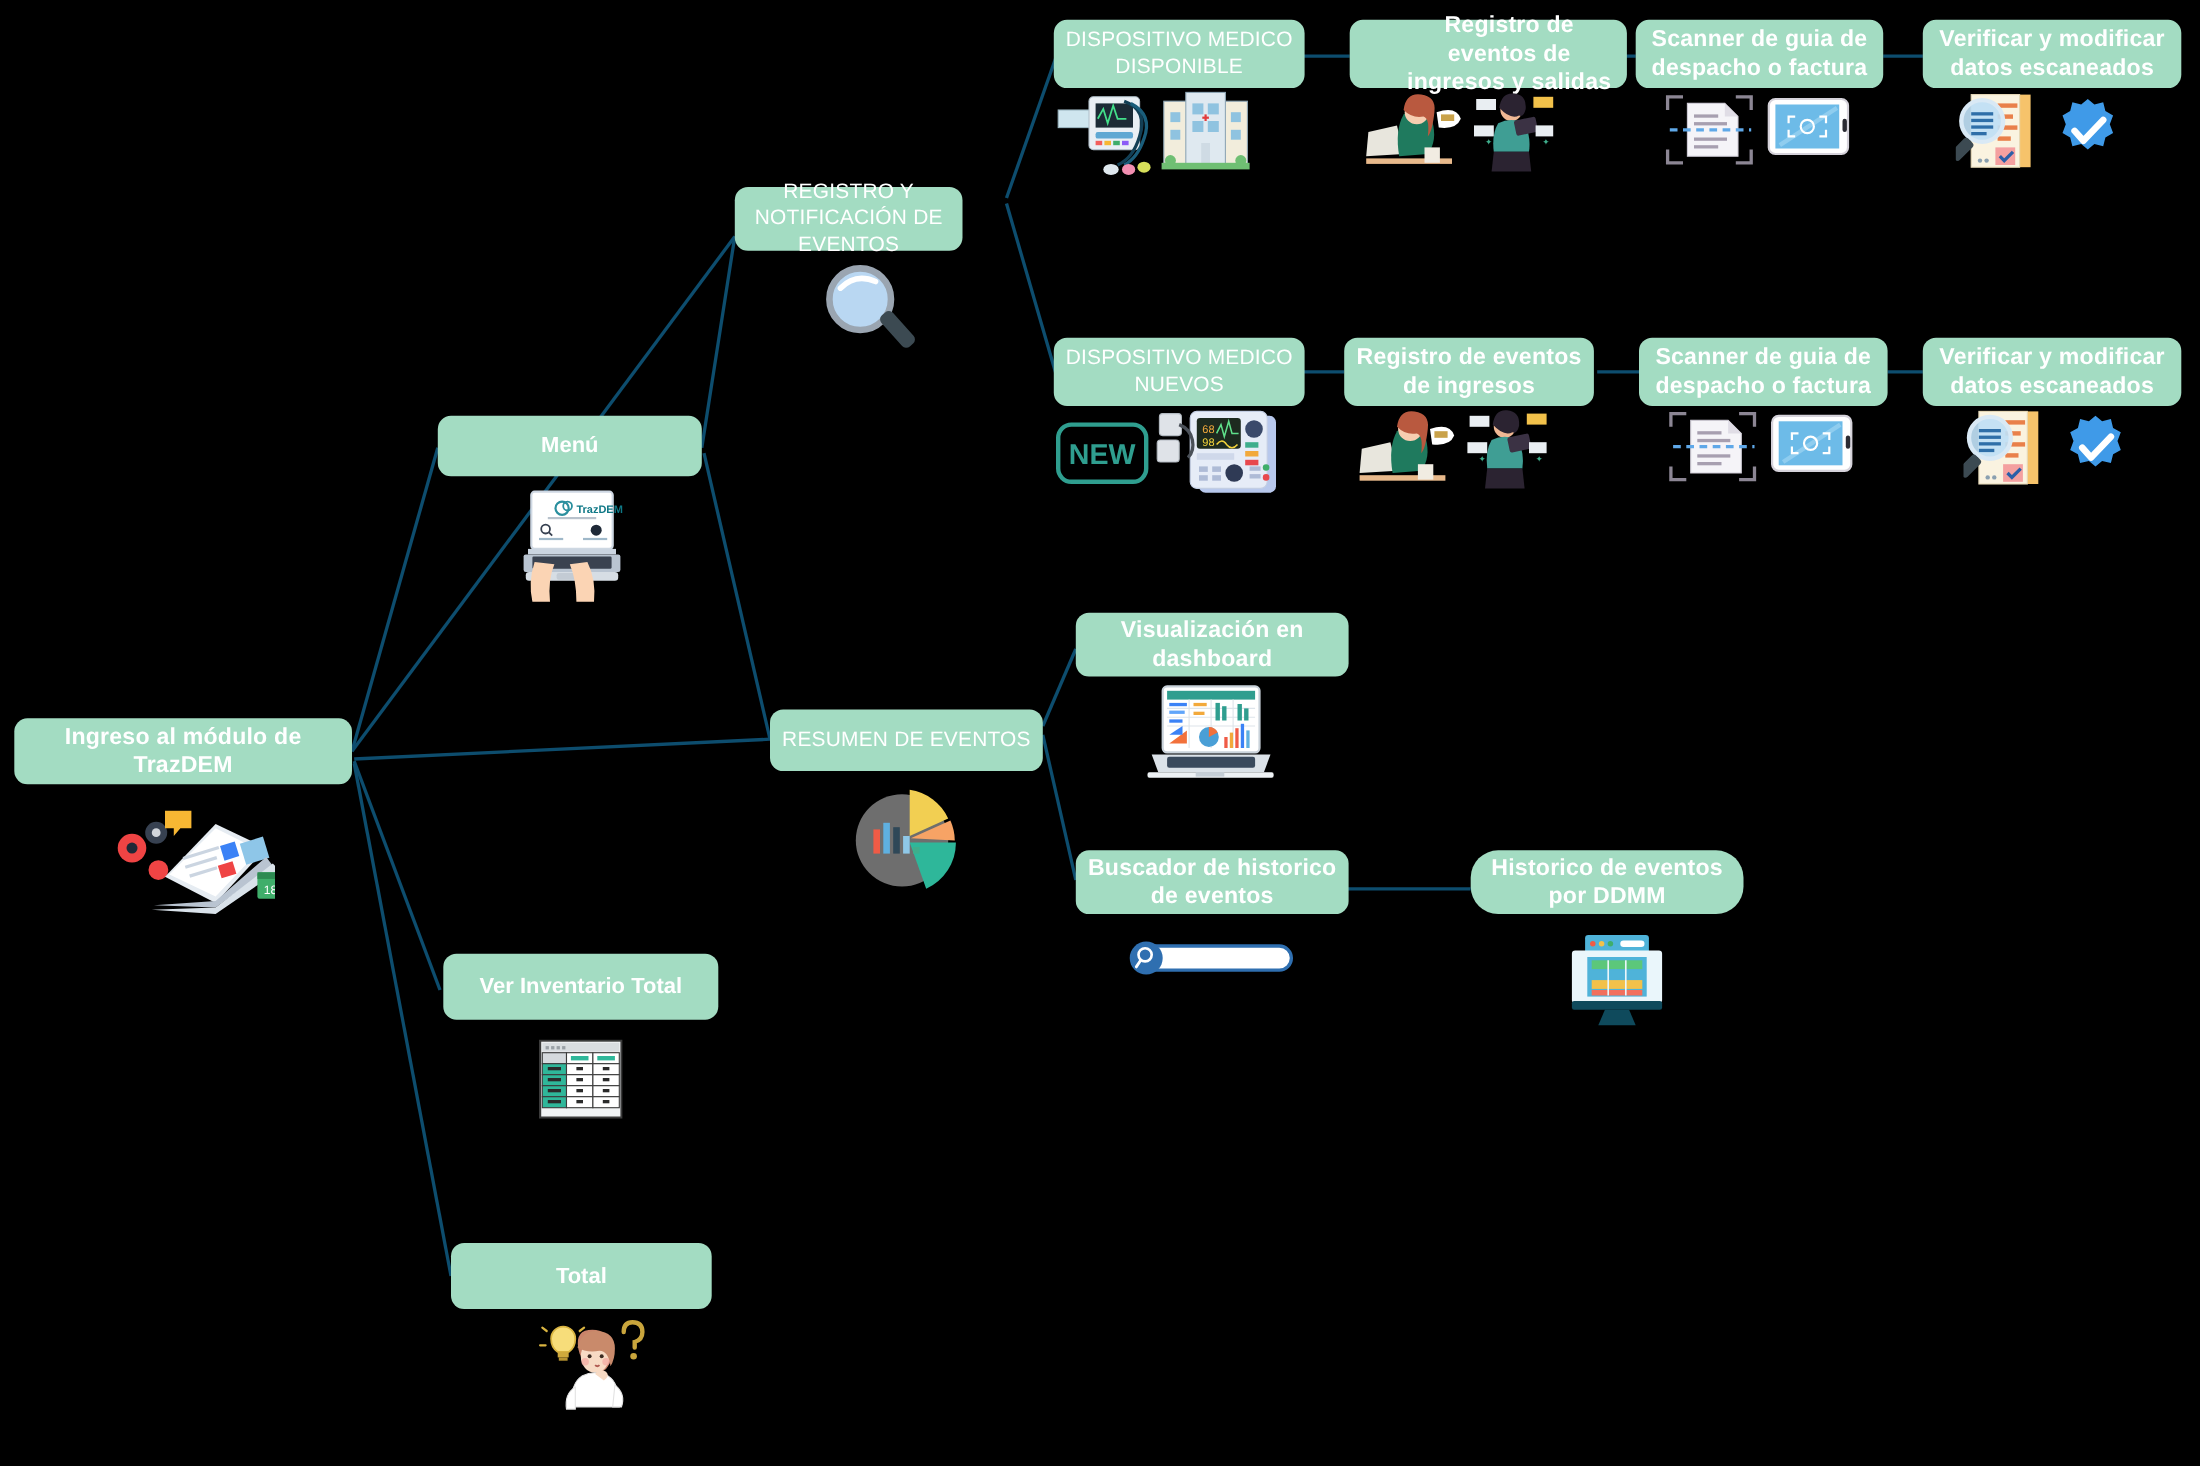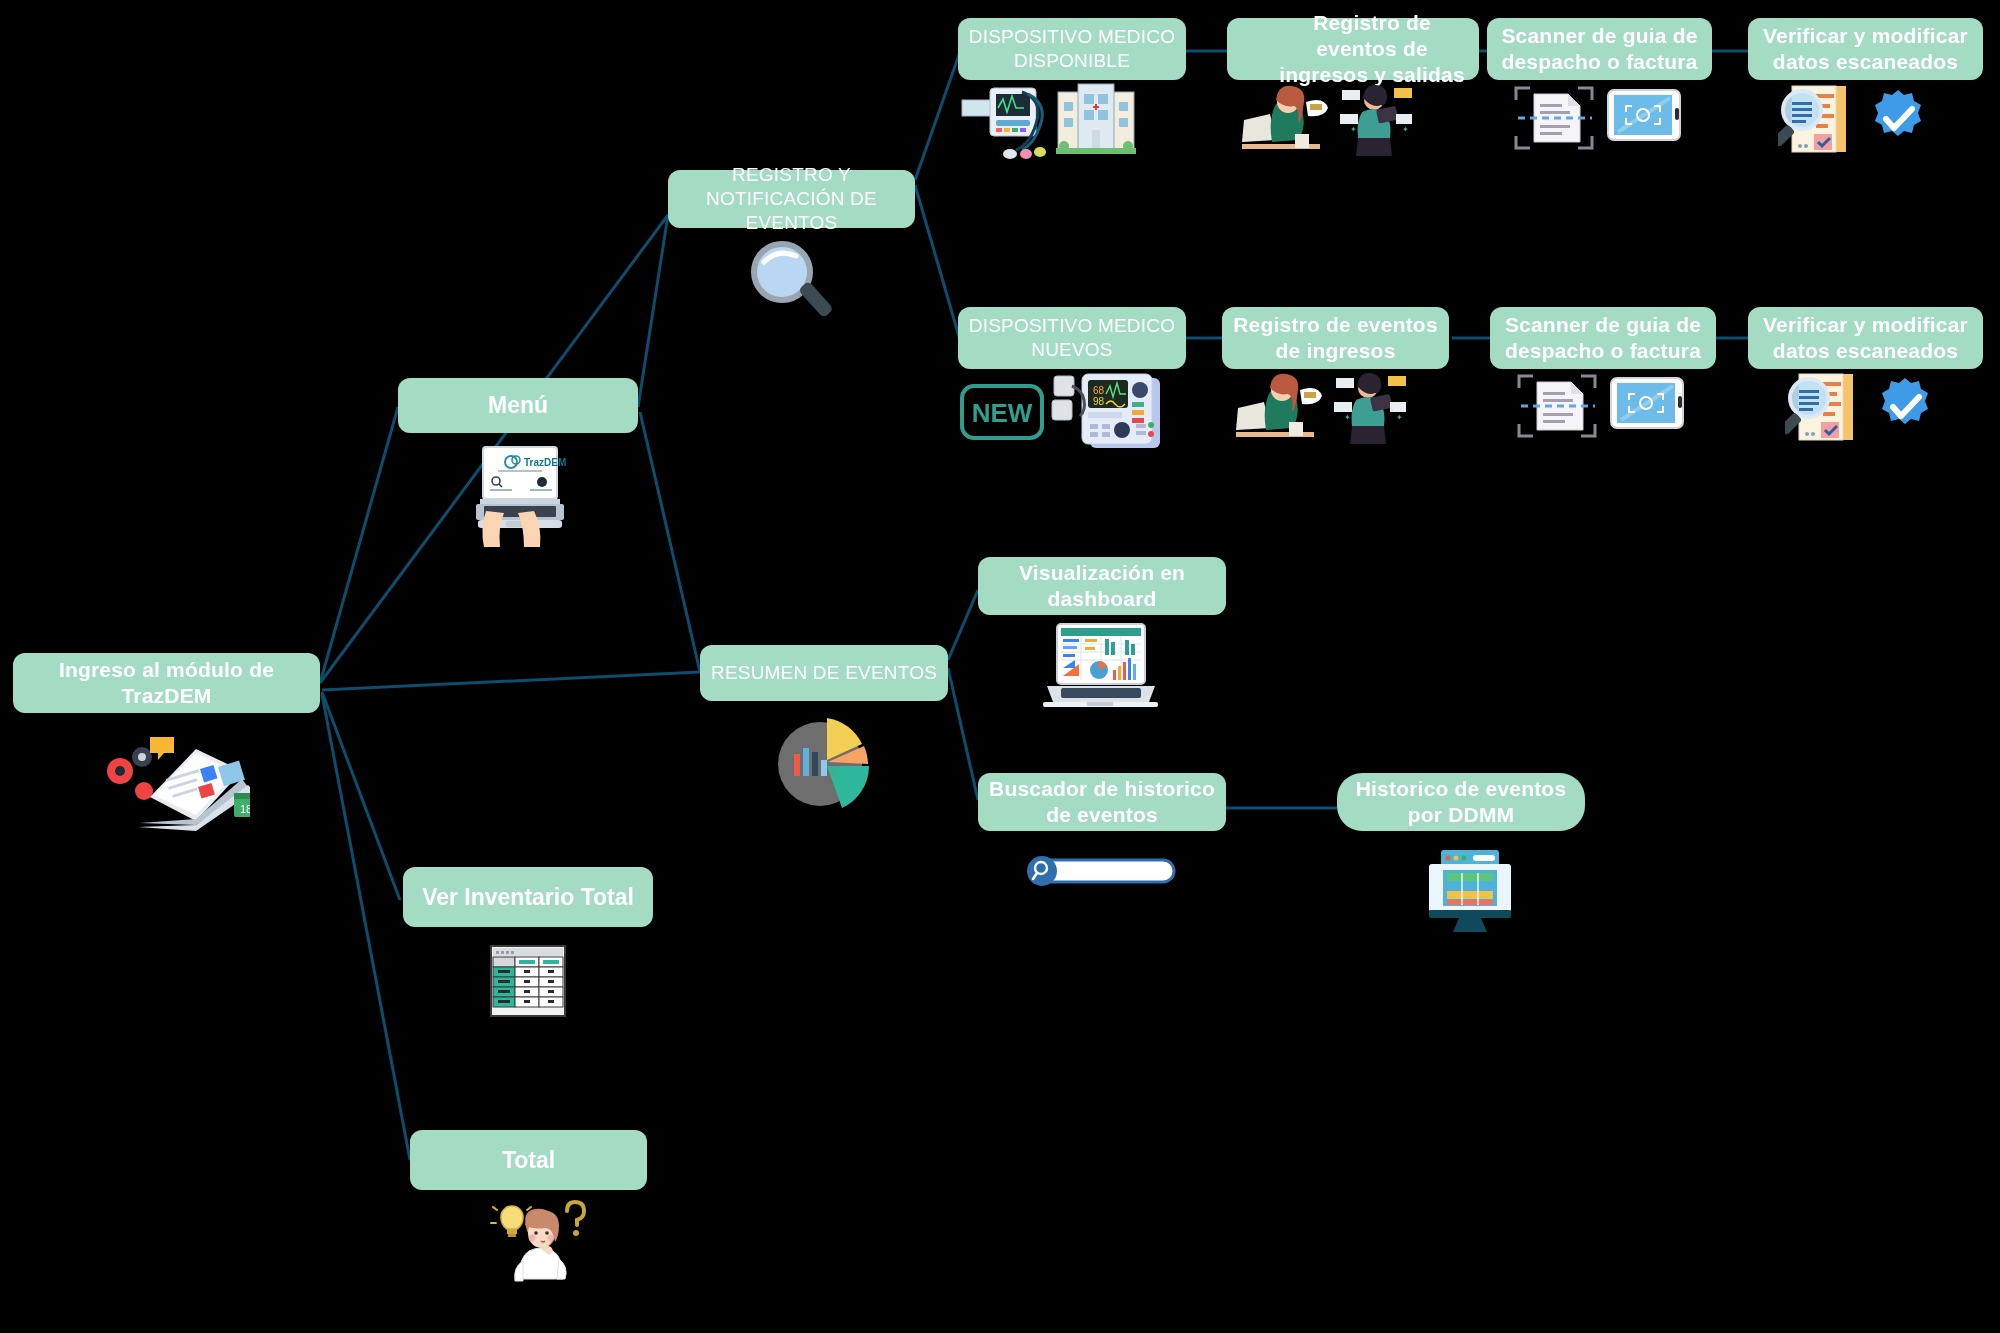--- a/index.html
+++ b/index.html
@@ -11,21 +11,21 @@
   .node{position:absolute;box-sizing:border-box;border-radius:12px;
         background:#a3dcc2;display:flex;align-items:center;justify-content:center;
         text-align:center;color:#ffffff;line-height:1.25;padding:6px 10px;}
   .node span{display:block;width:100%;}
 
   .art{position:absolute;display:flex;align-items:flex-start;justify-content:center;}
   .art svg{display:block;}
 
   .t-caps{font-size:19px;letter-spacing:.2px;font-weight:400;}
   .t-reg{font-size:21px;font-weight:700;letter-spacing:.2px;}
-  .t-big{font-size:23px;font-weight:700;}
+  .t-big{font-size:20px;font-weight:700;}
 </style>
 </head>
 <body>
 
 <div id="stage">
 
   <svg id="wires" viewBox="0 0 2000 1333">
     <g stroke="#0d4d6e" stroke-width="3" fill="none">
 
       <path d="M320 683 L398 407"></path>
@@ -113,21 +113,21 @@
       <rect x="10" y="54" width="80" height="5" fill="#cbd5e1"></rect>
       <rect x="6" y="59" width="88" height="16" rx="2" fill="#b9c4d1"></rect>
       <rect x="14" y="61" width="72" height="11" rx="1" fill="#3a4250"></rect>
       <rect x="8" y="75" width="84" height="8" rx="3" fill="#d6dde4"></rect>
       <rect x="36" y="76" width="28" height="6" rx="2" fill="#c3cbd4"></rect>
       <path d="M16 66 q-6 18 -2 36 h16 q-2 -20 4 -34z" fill="#fbd4b4"></path>
       <path d="M64 66 q8 16 6 36 h-16 q0 -20 -6 -34z" fill="#fbd4b4"></path>
     </svg>
   </div>
 
-  <div class="node t-caps" style="left:668px;top:170px;width:247px;height:58px;">
+  <div class="node t-caps" style="left:668px;top:170px;width:207px;height:58px;">
     <span>REGISTRO Y NOTIFICACIÓN DE EVENTOS</span>
   </div>
   <div class="art" style="left:740px;top:238px;width:100px;height:90px;">
     <svg width="100" height="90" viewBox="0 0 100 90">
       <circle cx="42" cy="34" r="28" fill="#b9d7f2" stroke="#9aa5b1" stroke-width="6"></circle>
       <path d="M24 24 q14 -14 32 -6" stroke="#ffffff" stroke-width="5" fill="none" stroke-linecap="round"></path>
       <rect x="58" y="52" width="14" height="38" rx="5" fill="#3c4a52" transform="rotate(-42 58 52)"></rect>
     </svg>
   </div>
 

